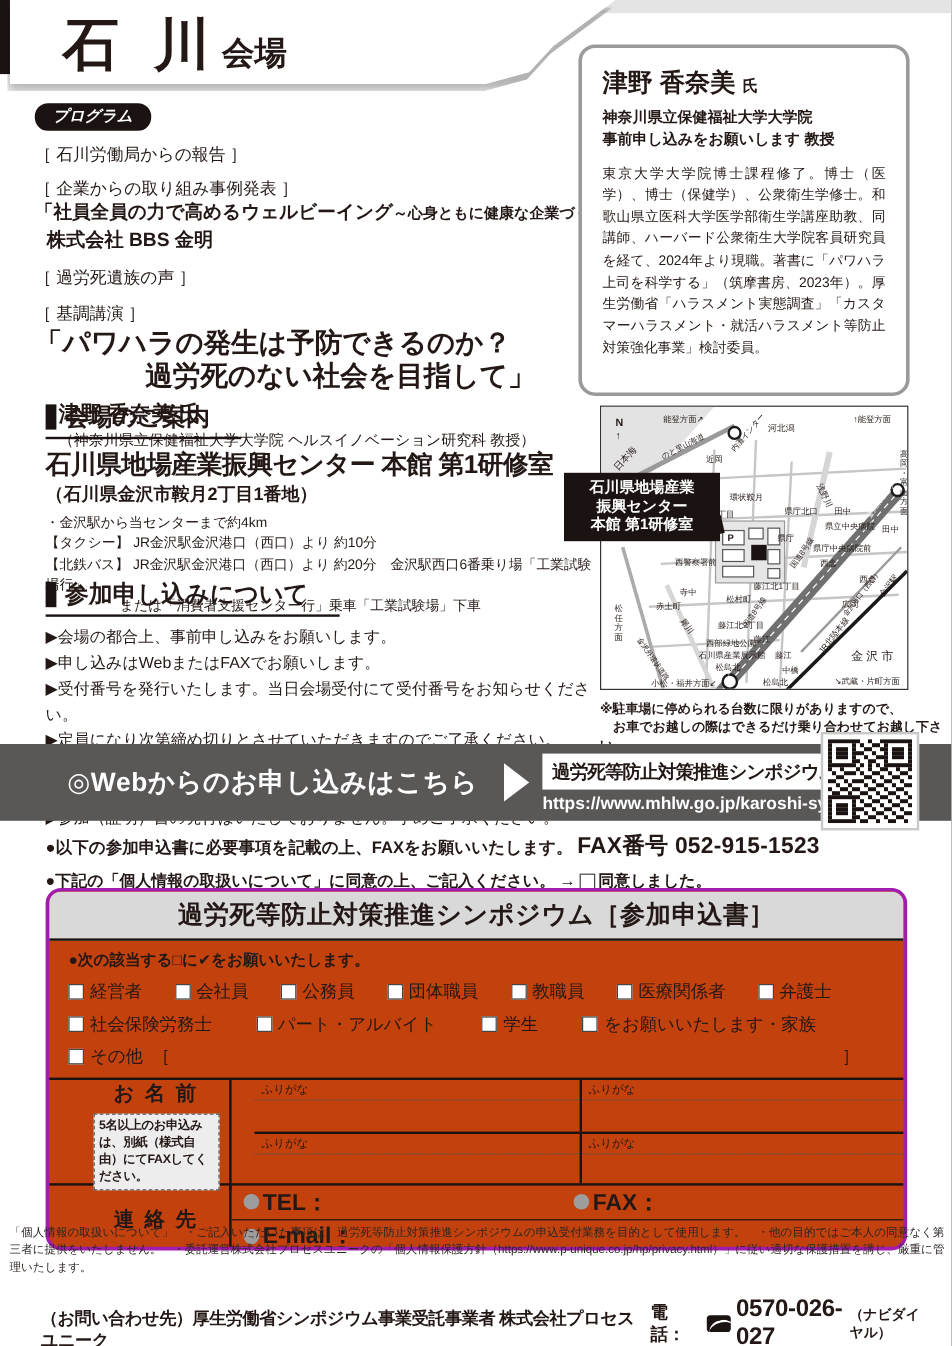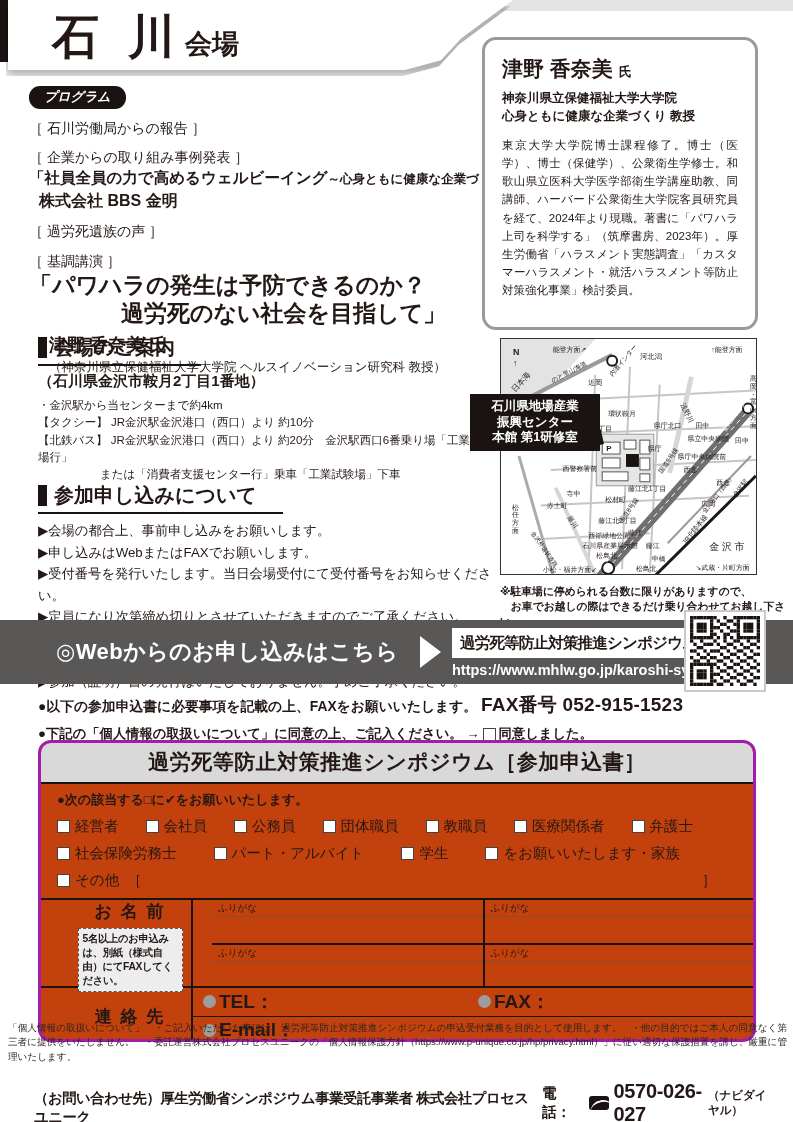--- a/index.html
+++ b/index.html
@@ -150,30 +150,31 @@
       </div>
   </div>
 
   <div class="spbox">
     <div class="spname">
       <span>津野 香奈美</span>
       <span class="hon">氏</span>
     </div>
     <div class="spaffil">
       <div>神奈川県立保健福祉大学大学院</div>
-      <div>心身ともに健康な企業づくり 教授</div>
+      <div>事前申し込みをお願いします 教授</div>
     </div>
     <div class="spbio">東京大学大学院博士課程修了。博士（医学）、博士（保健学）、公衆衛生学修士。和歌山県立医科大学医学部衛生学講座助教、同講師、ハーバード公衆衛生大学院客員研究員を経て、2024年より現職。著書に「パワハラ上司を科学する」（筑摩書房、2023年）。厚生労働省「ハラスメント実態調査」「カスタマーハラスメント・就活ハラスメント等防止対策強化事業」検討委員。</div>
   </div>
 
   <div class="venue">
     <div class="sechead">
       <span class="bar"></span>
       <span class="txt">会場のご案内</span>
     </div>
+    <div class="vname">石川県地場産業振興センター 本館 第1研修室</div>
     <div class="vaddr">（石川県金沢市鞍月2丁目1番地）</div>
     <div class="vaccess" id="venue-access">
         <div>・金沢駅から当センターまで約4km</div>
         <div>【タクシー】 JR金沢駅金沢港口（西口）より 約10分</div>
         <div>【北鉄バス】 JR金沢駅金沢港口（西口）より 約20分　金沢駅西口6番乗り場「工業試験場行」</div>
         <div class="indent">または「消費者支援センター行」乗車「工業試験場」下車</div>
       </div>
   </div>
 
   <div class="mapwrap">

